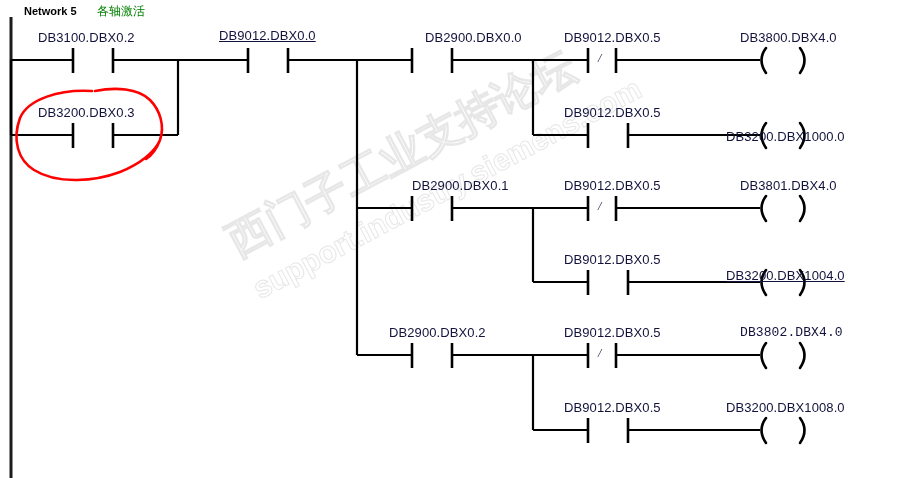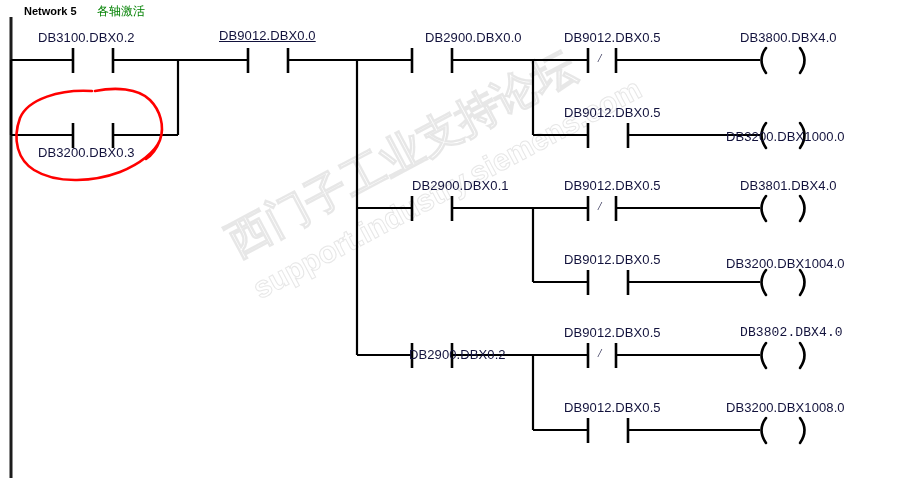--- a/index.html
+++ b/index.html
@@ -159,34 +159,34 @@
              C 157 148, 152 155, 146 159"></path>
   </svg>
 
   <div class="lbl" style="left:38px;top:30px;">DB3100.DBX0.2</div>
   <div class="lbl" style="left:219px;top:28px;text-decoration:underline;">DB9012.DBX0.0</div>
   <div class="lbl" style="left:389px;top:30px;margin-left:36px;">DB2900.DBX0.0</div>
   <div class="lbl" style="left:564px;top:30px;">DB9012.DBX0.5</div>
   <div class="slash" style="left:598px;top:51px;">/</div>
   <div class="lbl" style="left:740px;top:30px;text-align:right;">DB3800.DBX4.0</div>
 
-  <div class="lbl" style="left:38px;top:105px;margin-top:40px;">DB3200.DBX0.3</div>
+  <div class="lbl" style="left:38px;top:105px;">DB3200.DBX0.3</div>
 
   <div class="lbl" style="left:564px;top:105px;">DB9012.DBX0.5</div>
   <div class="lbl" style="left:726px;top:105px;margin-top:24px;">DB3200.DBX1000.0</div>
 
   <div class="lbl" style="left:412px;top:178px;">DB2900.DBX0.1</div>
   <div class="lbl" style="left:564px;top:178px;">DB9012.DBX0.5</div>
   <div class="slash" style="left:598px;top:199px;">/</div>
   <div class="lbl" style="left:740px;top:178px;">DB3801.DBX4.0</div>
 
   <div class="lbl" style="left:564px;top:252px;">DB9012.DBX0.5</div>
-  <div class="lbl" style="left:726px;top:256px;">DB3200.DBX1004.0</div>
+  <div class="lbl" style="left:726px;top:268px;text-decoration:underline;">DB3200.DBX1004.0</div>
 
-  <div class="lbl" style="left:409px;top:325px;margin-top:22px;">DB2900.DBX0.2</div>
+  <div class="lbl" style="left:389px;top:325px;">DB2900.DBX0.2</div>
   <div class="lbl" style="left:564px;top:325px;">DB9012.DBX0.5</div>
   <div class="slash" style="left:598px;top:346px;">/</div>
   <div class="lbl" style="left:740px;top:325px;font-family:Liberation Mono, monospace;">DB3802.DBX4.0</div>
 
   <div class="lbl" style="left:564px;top:400px;">DB9012.DBX0.5</div>
   <div class="lbl" style="left:726px;top:400px;">DB3200.DBX1008.0</div>
 
 </div>
 
 </body></html>

